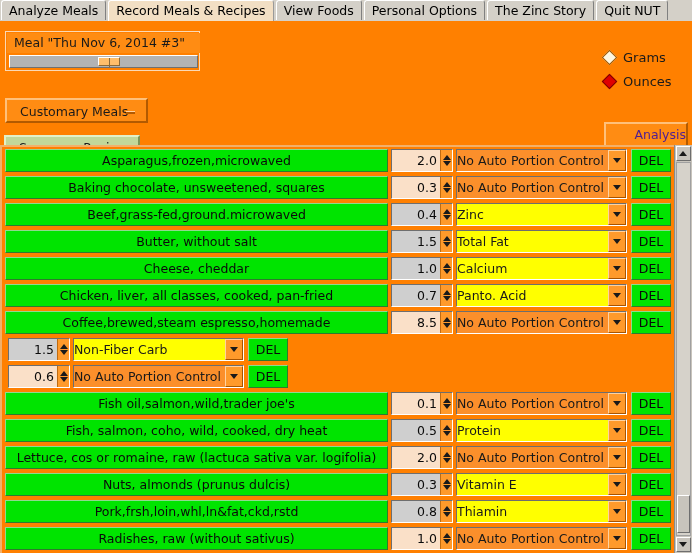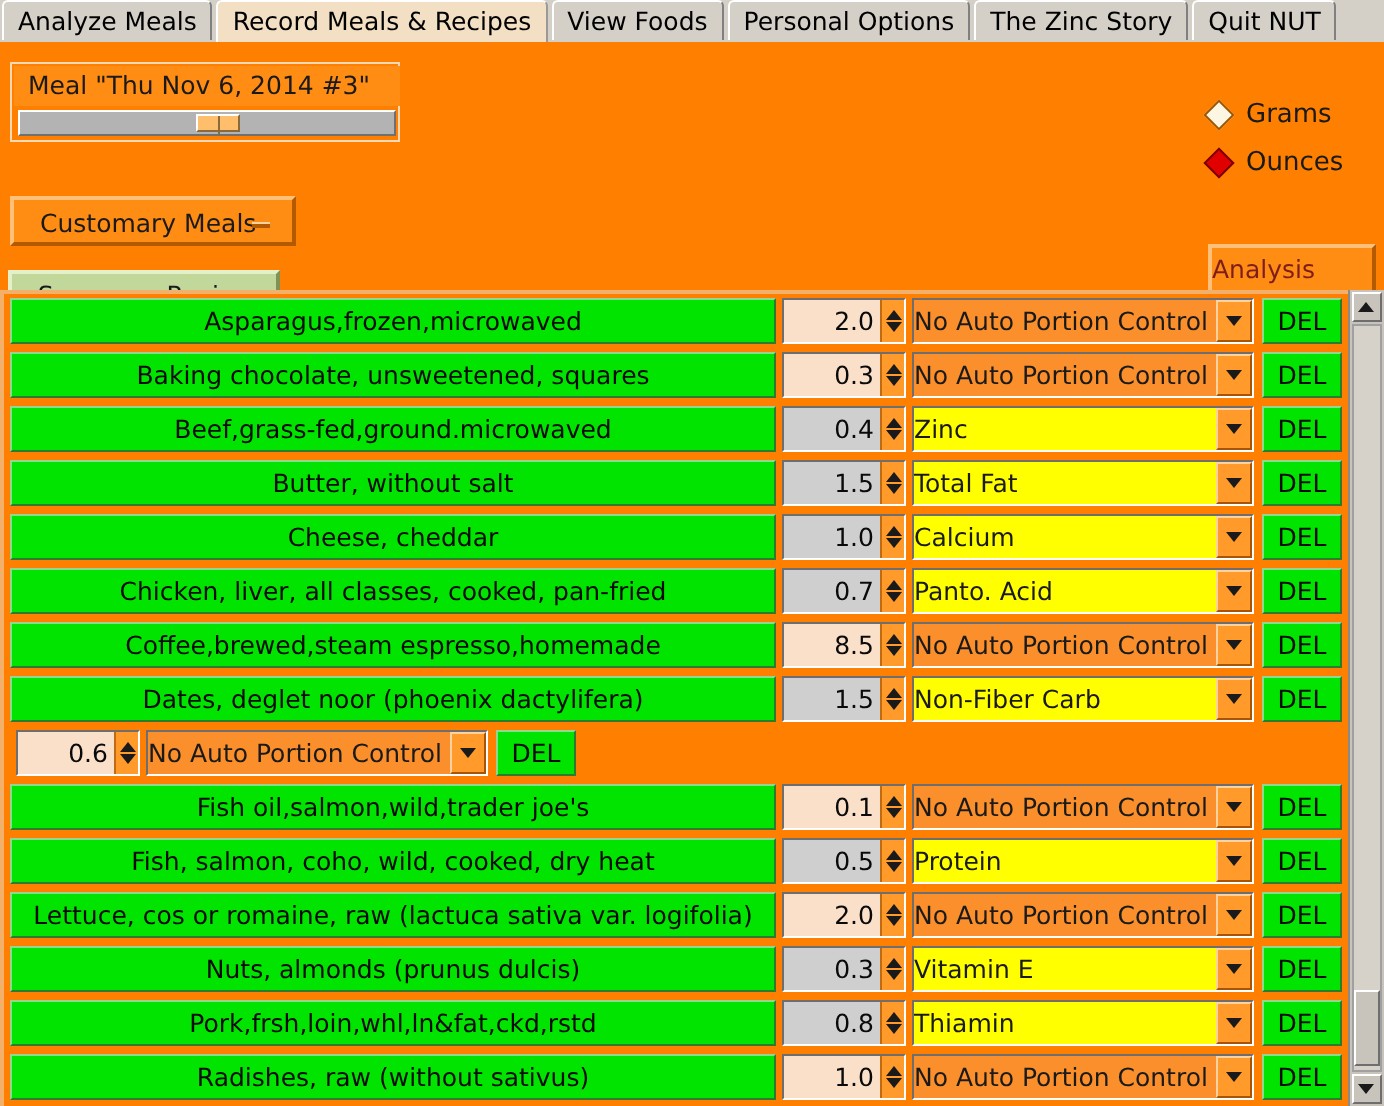--- a/index.html
+++ b/index.html
@@ -149,23 +149,23 @@
 
   
   .analysis {
     position: absolute;
     left: 604px; top: 99px;
     width: 84px; height: 26px;
     background: #ff8c13;
     border: 2px solid;
     border-color: #ffc07a #b35a00 #b35a00 #ffc07a;
     font-size: 12.5px;
-    color: #7f1d1d;
+    color: #4c1d95;
     line-height: 22px;
-    text-align: left;
+    text-align: right;
     cursor: pointer;
   }
 
   
   .radio-row {
     position: absolute;
     font-size: 13px;
     color: #1a1a1a;
     display: flex;
     align-items: center;
@@ -557,21 +557,20 @@
               <i class="dn"></i>
             </span>
           </div>
           <div class="portion orange">
             <span class="ptxt">No Auto Portion Control</span>
             <span class="parrow"></span>
           </div>
           <div class="del">DEL</div>
         </div>
         <div class="row">
-          <div class="food-name">Dates, deglet noor (phoenix dactylifera)</div>
           <div class="spin gray">
             <span class="val">1.5</span>
             <span class="btns">
               <i class="up"></i>
               <i class="dn"></i>
             </span>
           </div>
           <div class="portion yellow">
             <span class="ptxt">Non-Fiber Carb</span>
             <span class="parrow"></span>

